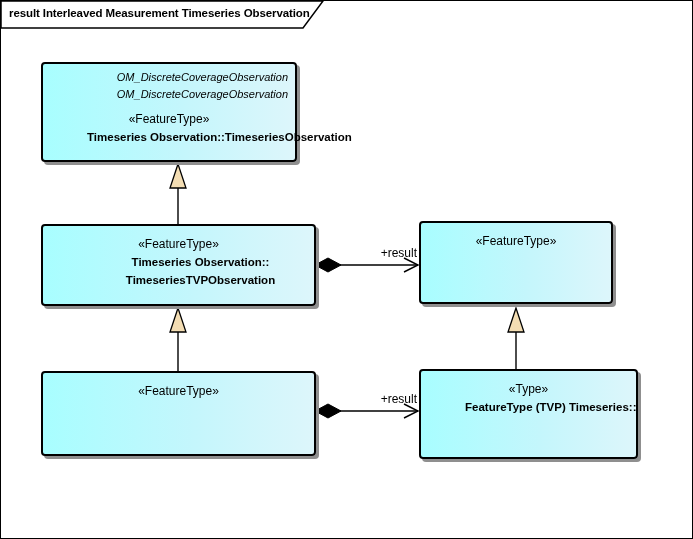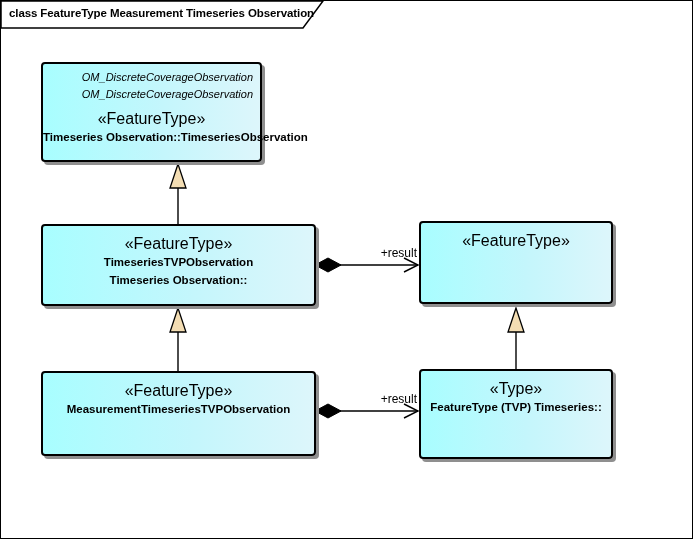--- a/index.html
+++ b/index.html
@@ -16,35 +16,35 @@
     font-size:11.5px; font-weight:bold; letter-spacing:-0.1px; white-space:nowrap;
   }
   .uml-box {
     position:absolute; box-sizing:border-box;
     background:linear-gradient(90deg, #A8FEFF 0%, #C4F6FC 55%, #DDF6FB 100%);
     border:2px solid #000; border-radius:4px;
     box-shadow:3px 3px 0 #8F8F8F;
     text-align:center; padding-top:5px;
   }
   .inherit   { font-size:11px; font-style:italic; text-align:right; padding-right:7px; line-height:17px; white-space:nowrap; }
-  .stereo    { font-size:16px; line-height:18px; }
-  .clsname   { font-size:11.5px; font-weight:bold; line-height:18px; white-space:nowrap; }
+  .stereo    { font-size:12px; line-height:18px; }
+  .clsname   { font-size:11.5px; font-weight:bold; line-height:18px; white-space:nowrap;margin-left:44px; }
   .gap       { height:7px; }
   svg.layer  { position:absolute; left:0; top:0; pointer-events:none; }
   .conn-label { font-size:12px; fill:#000; }
 </style>
 </head>
 <body>
 
 <div class="canvas">
 
   <svg class="layer frame-tab" width="330" height="30">
     <polygon points="0,0 322,0 302,27 0,27" fill="#ffffff" stroke="#000000" stroke-width="1.5"></polygon>
   </svg>
-  <div class="frame-tab-text">class FeatureType Measurement Timeseries Observation</div>
+  <div class="frame-tab-text">result Interleaved Measurement Timeseries Observation</div>
 
   <svg class="layer" width="693" height="539">
 
     <g>
       <line x1="177" y1="223" x2="177" y2="187" stroke="#000" stroke-width="1.4"></line>
       <polygon points="177,163 169,187 185,187" fill="#F3DDB3" stroke="#000" stroke-width="1.3"></polygon>
     </g>
 
     <g>
       <line x1="177" y1="370" x2="177" y2="331" stroke="#000" stroke-width="1.4"></line>
@@ -64,41 +64,40 @@
     </g>
 
     <g>
       <line x1="338" y1="410" x2="417" y2="410" stroke="#000" stroke-width="1.4"></line>
       <polygon points="314,410 327,403 340,410 327,417" fill="#000" stroke="#000"></polygon>
       <polyline points="403,403 417,410 403,417" fill="none" stroke="#000" stroke-width="1.4"></polyline>
       <text class="conn-label" x="416" y="402" text-anchor="end">+result</text>
     </g>
   </svg>
 
-  <div class="uml-box" style="left:40px; top:61px; width:221px; height:100px;">
+  <div class="uml-box" style="left:40px; top:61px; width:256px; height:100px;">
     <div class="inherit">OM_DiscreteCoverageObservation</div>
     <div class="inherit">OM_DiscreteCoverageObservation</div>
     <div class="gap"></div>
     <div class="stereo">«FeatureType»</div>
     <div class="clsname">Timeseries Observation::TimeseriesObservation</div>
   </div>
 
   <div class="uml-box" style="left:40px; top:223px; width:275px; height:82px; padding-top:9px;">
     <div class="stereo">«FeatureType»</div>
+    <div class="clsname">Timeseries Observation::</div>
     <div class="clsname">TimeseriesTVPObservation</div>
-    <div class="clsname">Timeseries Observation::</div>
   </div>
 
   <div class="uml-box" style="left:418px; top:220px; width:194px; height:83px; padding-top:9px;">
     <div class="stereo">«FeatureType»</div>
   </div>
 
   <div class="uml-box" style="left:40px; top:370px; width:275px; height:85px; padding-top:9px;">
     <div class="stereo">«FeatureType»</div>
-    <div class="clsname">MeasurementTimeseriesTVPObservation</div>
   </div>
 
-  <div class="uml-box" style="left:418px; top:368px; width:194px; height:90px; padding-top:9px;">
+  <div class="uml-box" style="left:418px; top:368px; width:219px; height:90px; padding-top:9px;">
     <div class="stereo">«Type»</div>
     <div class="clsname">FeatureType (TVP) Timeseries::</div>
   </div>
 
 </div>
 
 </body></html>

